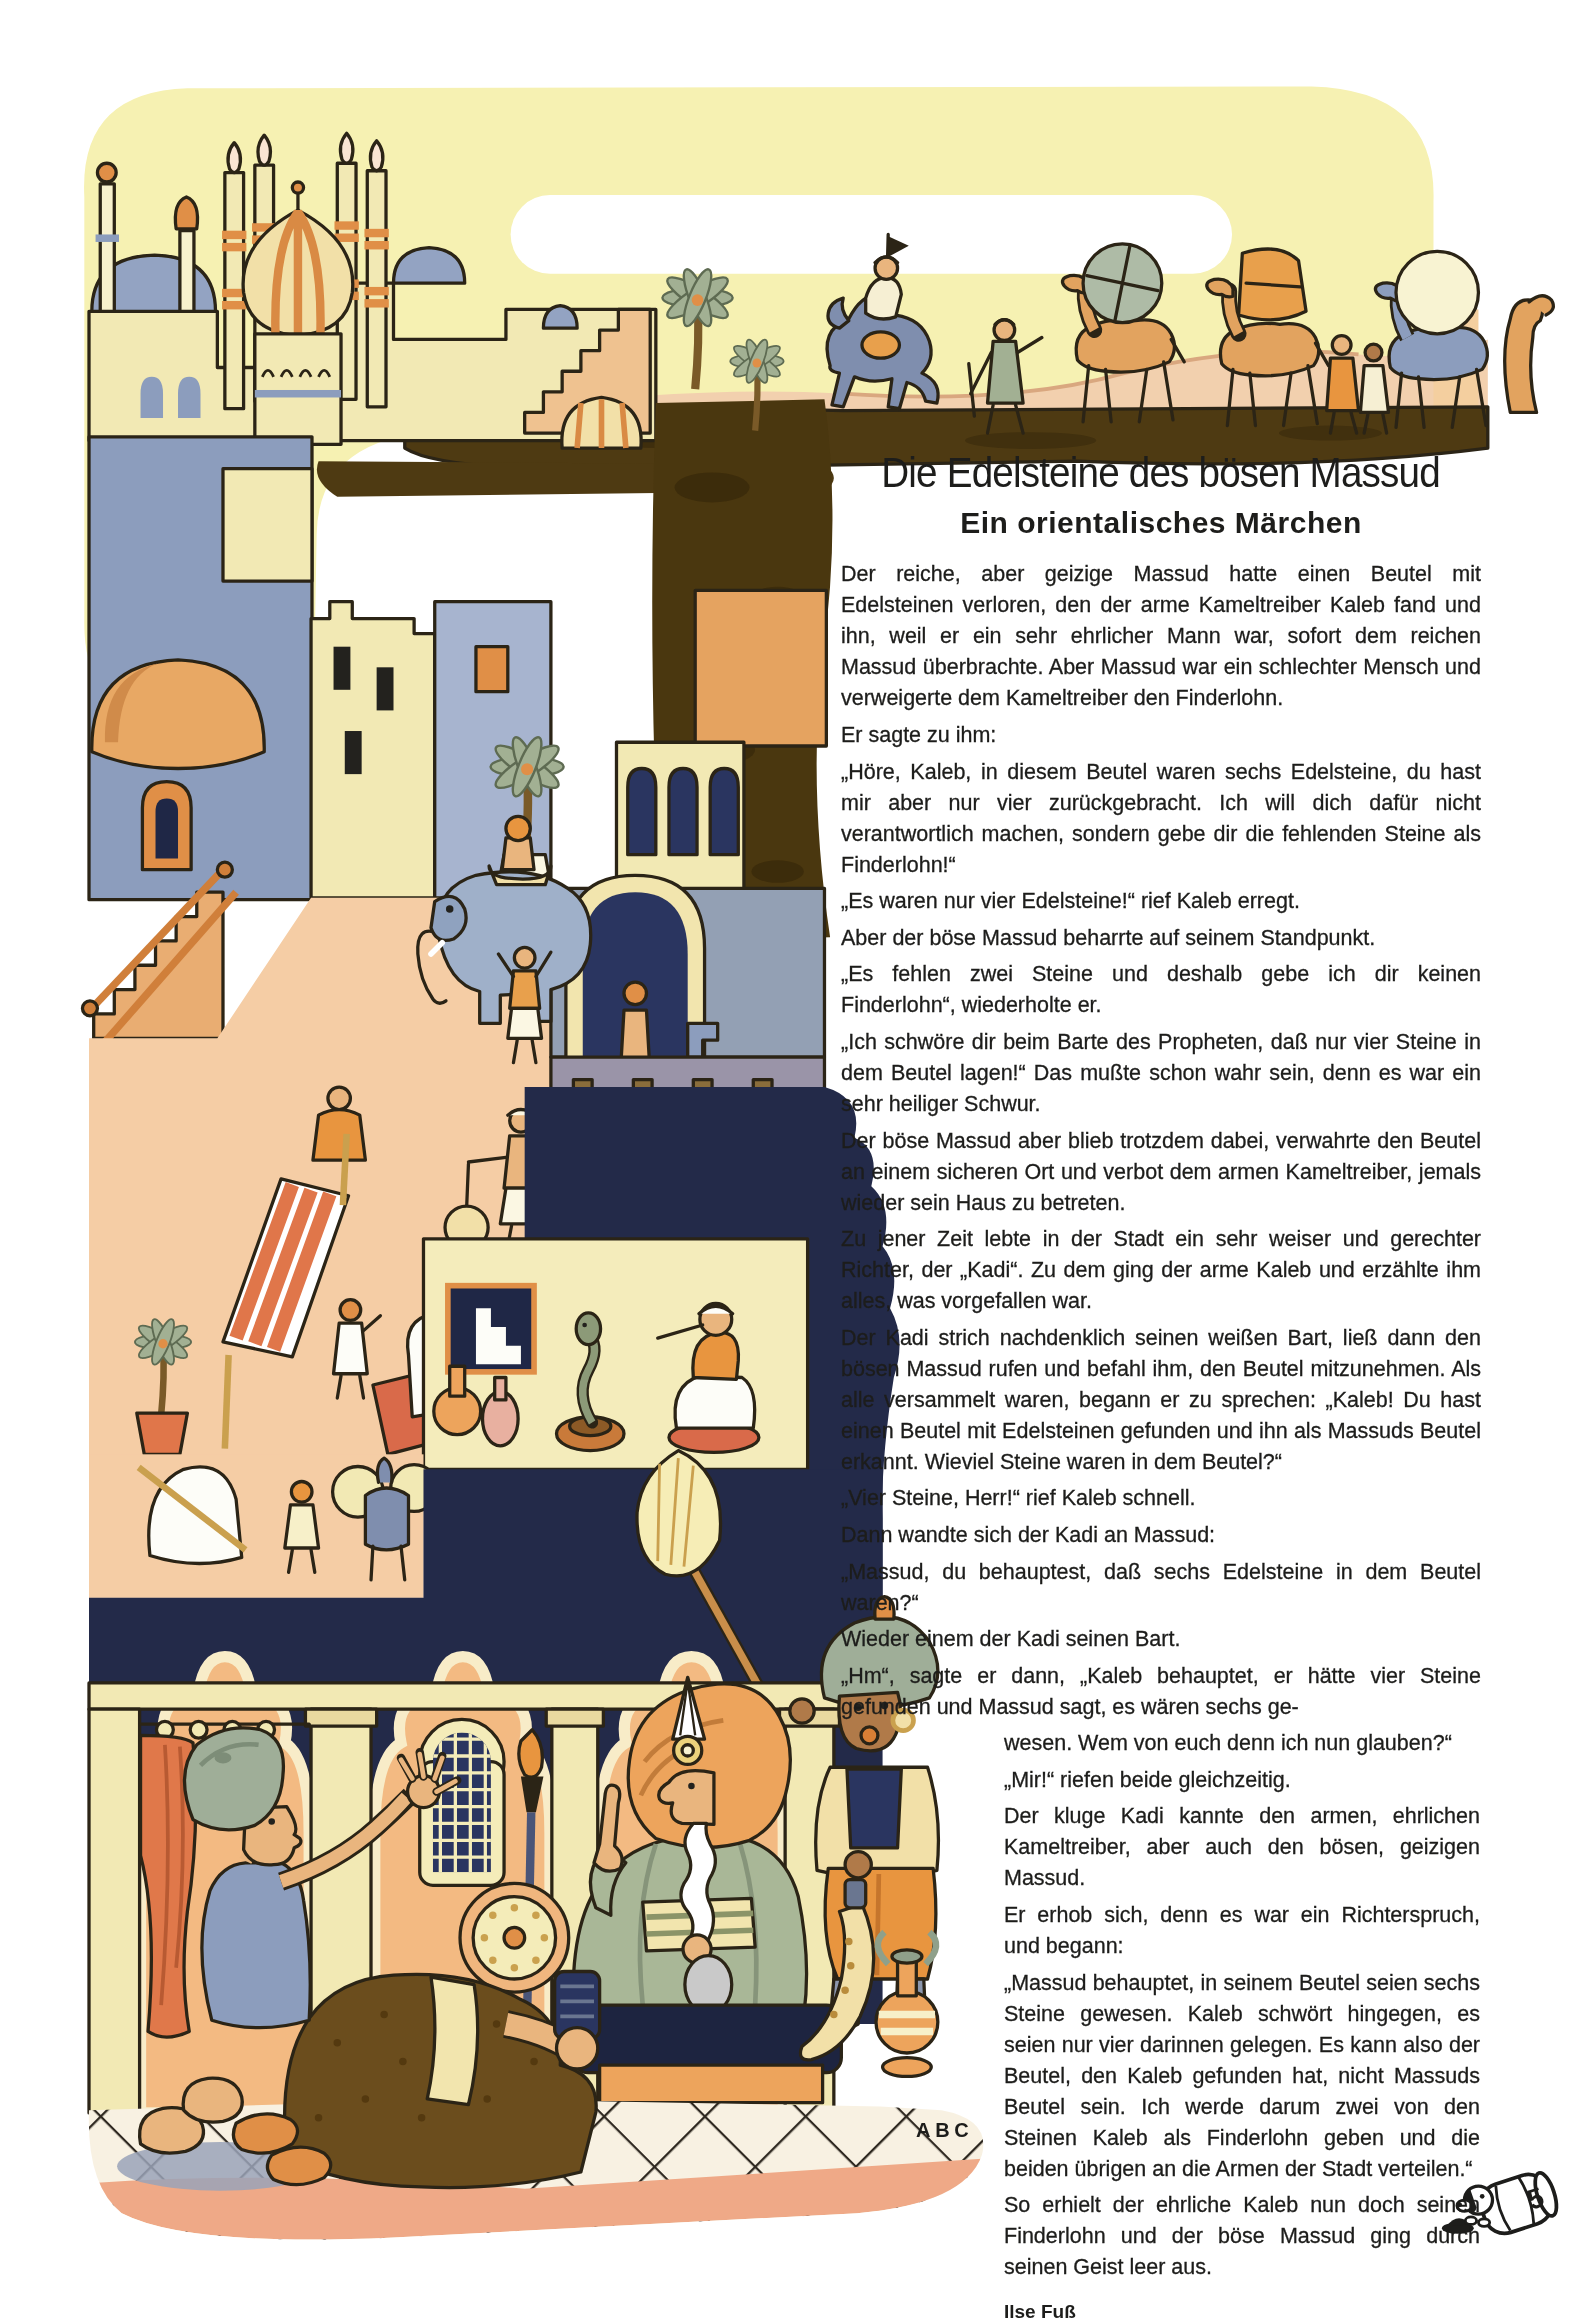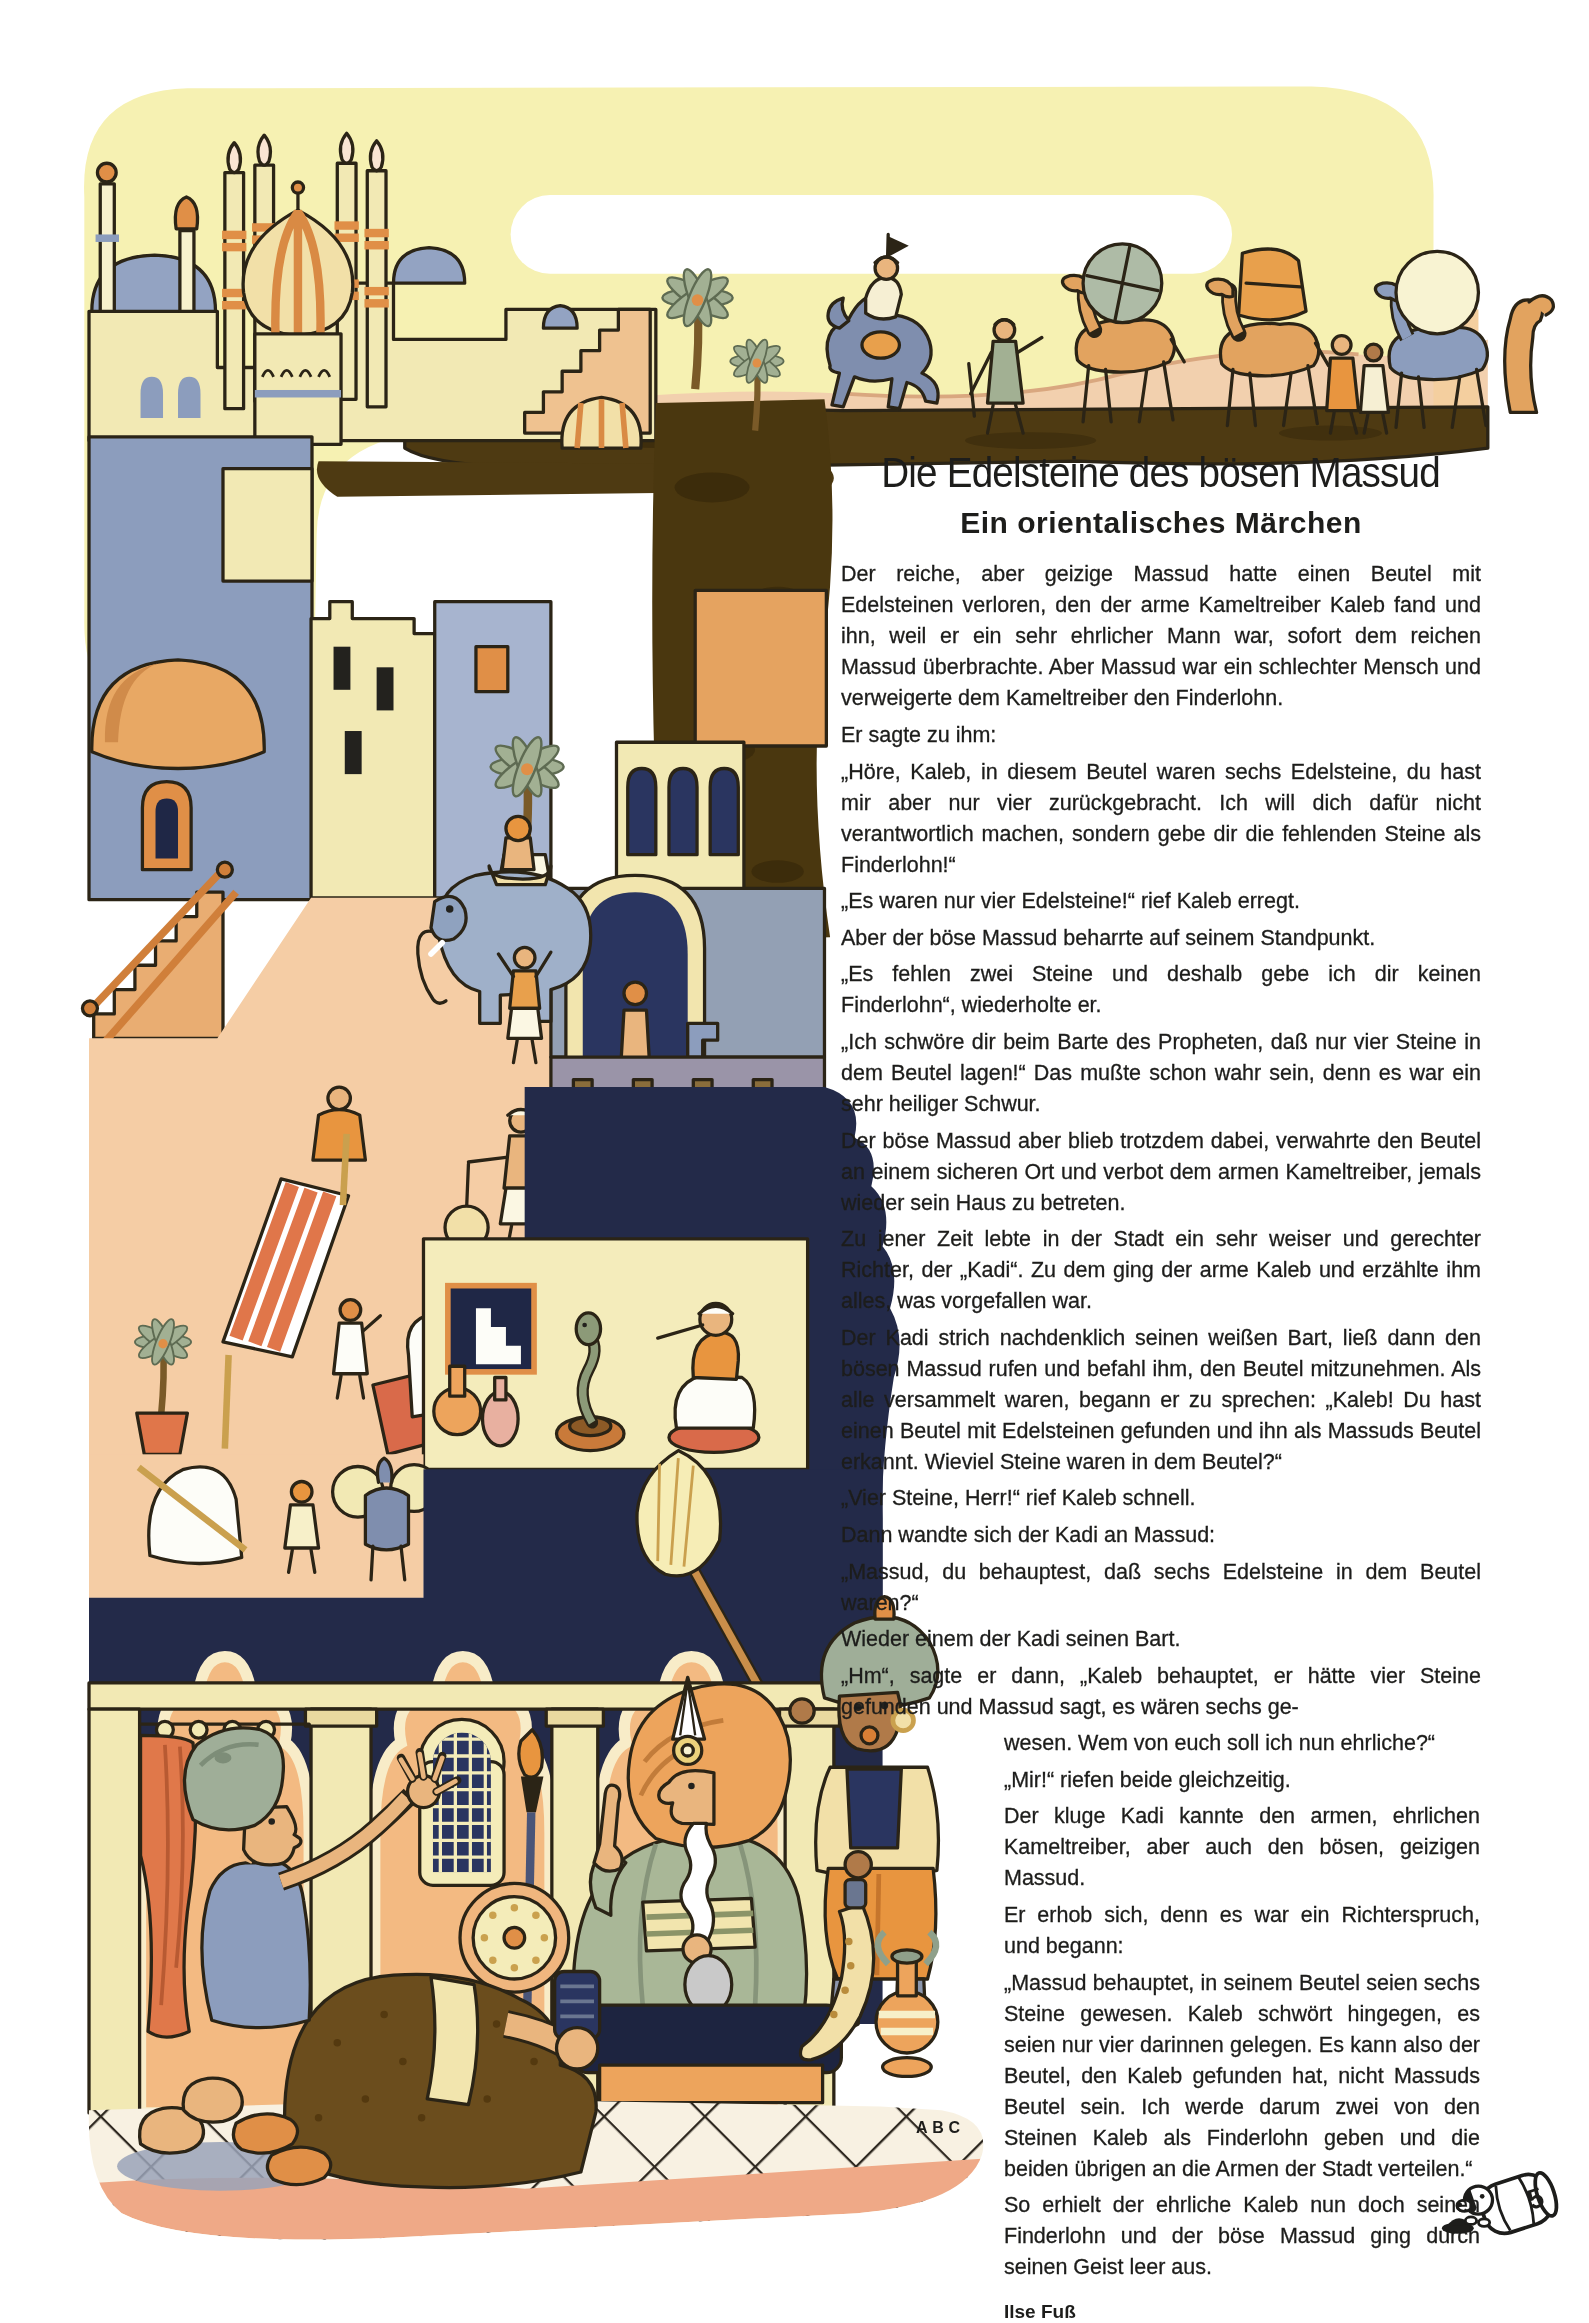--- a/index.html
+++ b/index.html
@@ -8,21 +8,21 @@
   svg.illo{position:absolute;left:0;top:0;width:1589px;height:2324px;}
   .ink{stroke:#2b2416;stroke-width:3.5;stroke-linejoin:round;stroke-linecap:round;}
   .text-col{position:absolute;left:841px;top:449px;width:640px;}
   .title{font-size:42px;font-weight:normal;text-align:center;margin:0 0 9.4px 0;white-space:nowrap;}
   .title span{display:inline-block;transform:scaleX(.92);transform-origin:50% 50%;letter-spacing:-0.9px;}
   .subtitle{font-size:30px;font-weight:bold;text-align:center;margin:0 0 19px 0;letter-spacing:0.5px;}
   .text-col p{font-size:21.5px;line-height:31px;margin:0 0 5.6px 0;text-align:justify;
               hyphens:auto;-webkit-text-stroke:0.3px #1d1d1b;}
   .narrow{margin-left:163px;width:476px;}
   .byline{font-size:19px;font-weight:bold;text-align:left;margin-top:18px;}
-  .abc{position:absolute;left:916px;top:2119px;font-size:16px;font-weight:bold;letter-spacing:4.7px;}
+  .abc{position:absolute;left:916px;top:2119px;font-size:20px;font-weight:bold;letter-spacing:4.7px;}
 </style>
 </head>
 <body>
 
 <div class="page">
 
 <svg class="illo" viewBox="0 0 1696 2480">
   <defs>
     <pattern id="checker" width="76" height="76" patternUnits="userSpaceOnUse" patternTransform="rotate(45)">
       <rect width="76" height="76" fill="#f8f1e2"></rect>
@@ -552,21 +552,21 @@
     <p>„Ich schwöre dir beim Barte des Propheten, daß nur vier Steine in dem Beutel lagen!“ Das mußte schon wahr sein, denn es war ein sehr heiliger Schwur.</p>
     <p>Der böse Massud aber blieb trotzdem dabei, verwahrte den Beutel an einem sicheren Ort und verbot dem armen Kameltreiber, jemals wieder sein Haus zu betreten.</p>
     <p>Zu jener Zeit lebte in der Stadt ein sehr weiser und gerechter Richter, der „Kadi“. Zu dem ging der arme Kaleb und erzählte ihm alles, was vorgefallen war.</p>
     <p>Der Kadi strich nachdenklich seinen weißen Bart, ließ dann den bösen Massud rufen und befahl ihm, den Beutel mitzunehmen. Als alle versammelt waren, begann er zu sprechen: „Kaleb! Du hast einen Beutel mit Edelsteinen gefunden und ihn als Massuds Beutel erkannt. Wieviel Steine waren in dem Beutel?“</p>
     <p>„Vier Steine, Herr!“ rief Kaleb schnell.</p>
     <p>Dann wandte sich der Kadi an Massud:</p>
     <p>„Massud, du behauptest, daß sechs Edelsteine in dem Beutel waren?“</p>
     <p>Wieder einem der Kadi seinen Bart.</p>
     <p>„Hm“, sagte er dann, „Kaleb behauptet, er hätte vier Steine gefunden und Massud sagt, es wären sechs ge-</p>
     <div class="narrow">
-      <p>wesen. Wem von euch soll ich nun ehrliche?“</p>
+      <p>wesen. Wem von euch denn ich nun glauben?“</p>
       <p>„Mir!“ riefen beide gleichzeitig.</p>
       <p>Der kluge Kadi kannte den armen, ehrlichen Kameltreiber, aber auch den bösen, geizigen Massud.</p>
       <p>Er erhob sich, denn es war ein Richterspruch, und begann:</p>
       <p>„Massud behauptet, in seinem Beutel seien sechs Steine gewesen. Kaleb schwört hingegen, es seien nur vier darinnen gelegen. Es kann also der Beutel, den Kaleb gefunden hat, nicht Massuds Beutel sein. Ich werde darum zwei von den Steinen Kaleb als Finderlohn geben und die beiden übrigen an die Armen der Stadt verteilen.“</p>
       <p>So erhielt der ehrliche Kaleb nun doch seinen Finderlohn und der böse Massud ging durch seinen Geist leer aus.</p>
       <div class="byline">Ilse Fuß</div>
     </div>
   </div>
 
   <div class="abc">ABC</div>

